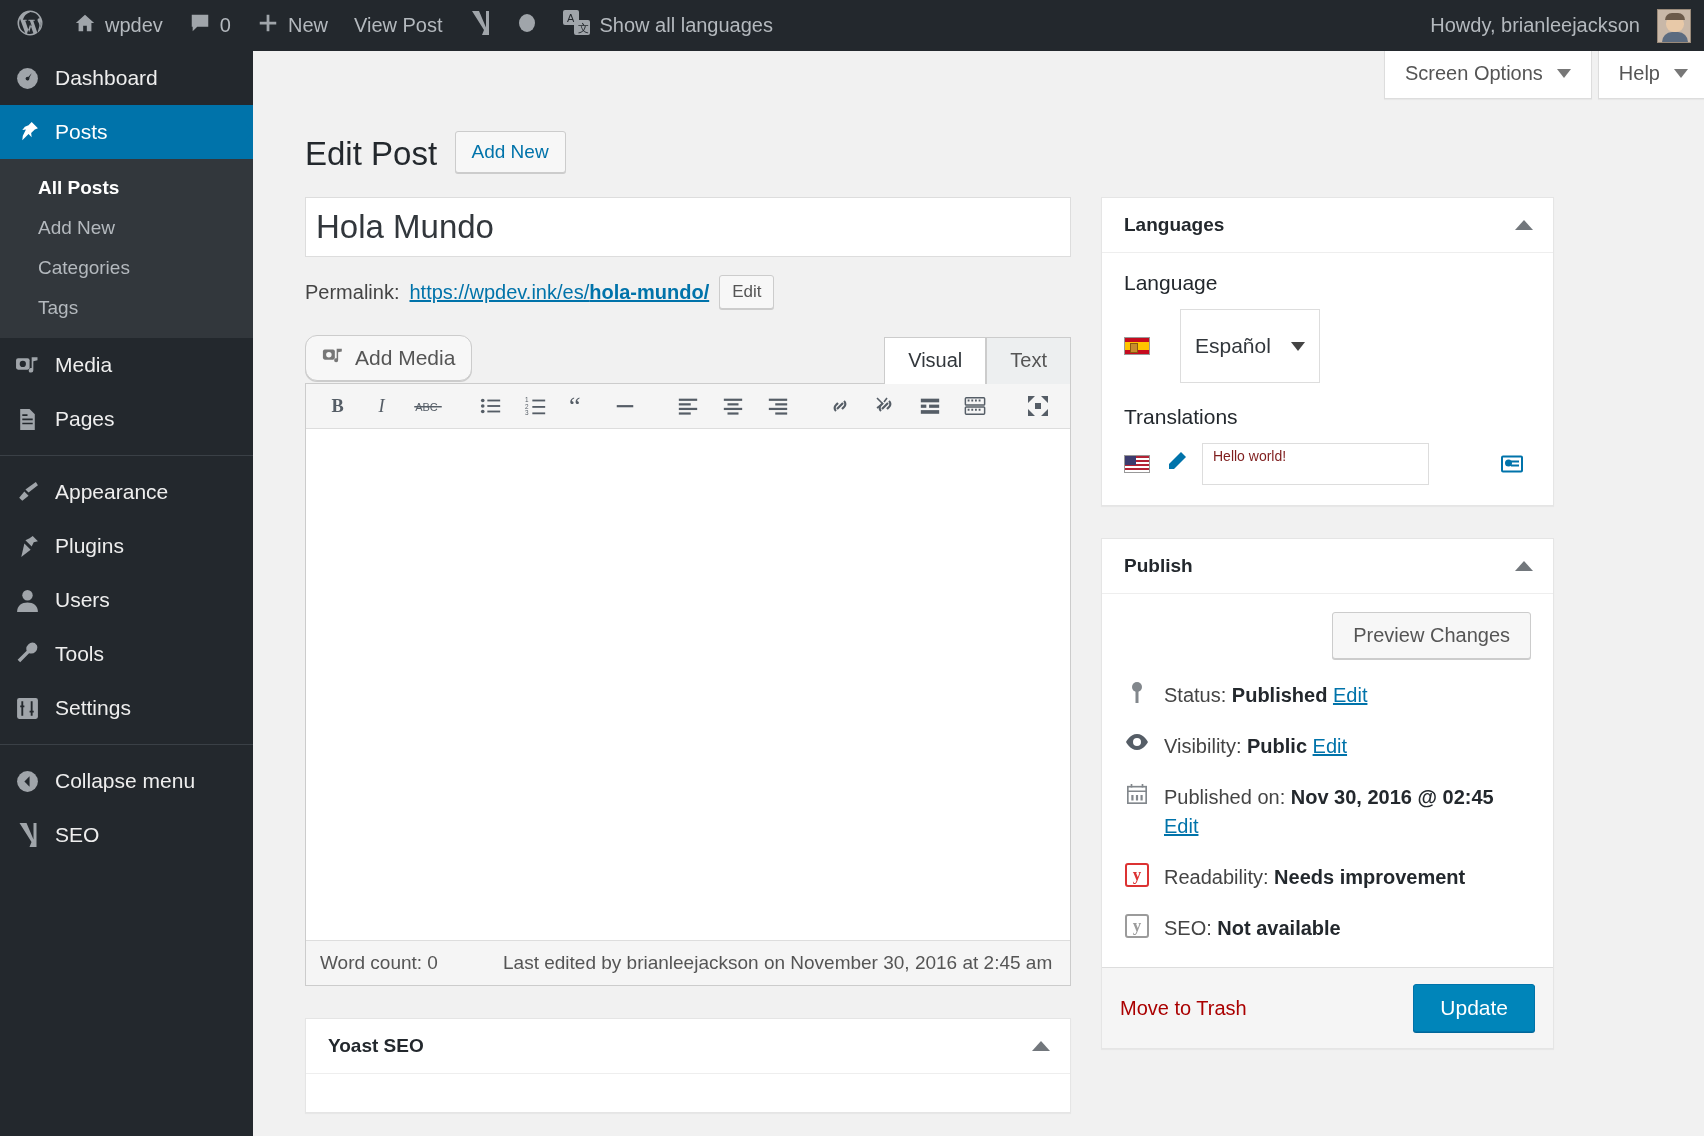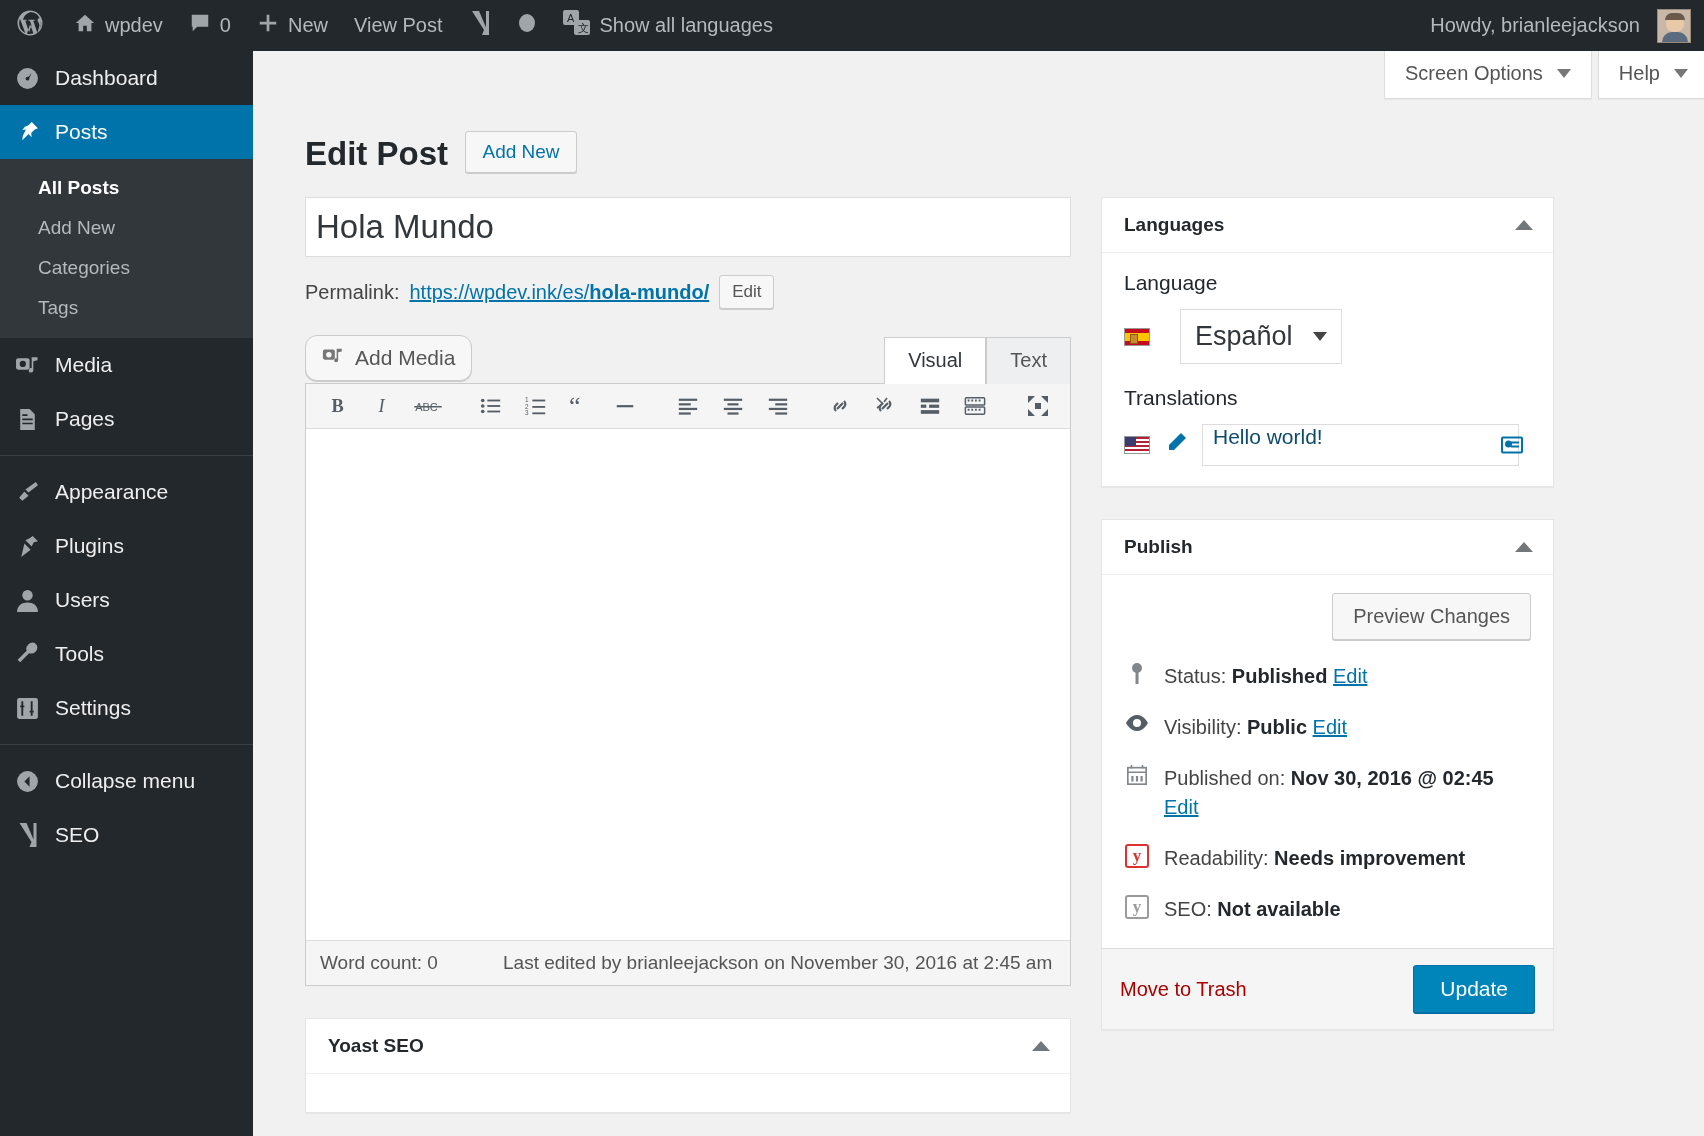--- a/index.html
+++ b/index.html
@@ -99,21 +99,21 @@
     font-size: 20px; color: #555;
     display: flex; align-items: center; gap: 14px;
     box-shadow: 0 1px 1px rgba(0,0,0,.04);
   }
   .caret-dn { width:0;height:0;border-left:7px solid transparent;
     border-right:7px solid transparent;border-top:9px solid #777; }
 
   .wrap { position: absolute; left: 37px; top: 75px; }
 
   h1.page-title {
-    font-size: 33px; font-weight: bold; color: #23282d;
+    font-size: 33px; font-weight: normal; color: #23282d;
     display: inline-block; vertical-align: middle;
     padding: 9px 0 4px 0;
   }
   .page-title-action {
     display: inline-block; vertical-align: middle;
     margin-left: 13px;
     background: #f7f7f7; border: 1px solid #ccc; border-radius: 3px;
     padding: 9px 16px; font-size: 19px; color: #0073aa;
     text-decoration: none;
     box-shadow: 0 1px 0 #ccc;
@@ -211,32 +211,32 @@
   .field-label { font-size: 21px; color: #23282d; margin-bottom: 14px; }
   .lang-row { display: flex; align-items: center; gap: 30px; margin-bottom: 22px; }
   .flag { width: 26px; height: 18px; border: 1px solid #999; position: relative; }
   .flag-es { background: linear-gradient(to bottom,#c60b1e 0 25%,#ffc400 25% 75%,#c60b1e 75% 100%); }
   .flag-es::after{content:"";position:absolute;left:5px;top:5px;width:6px;height:8px;
     background:#c88c2e;border:1px solid #8a5a10;}
   .flag-us { background: repeating-linear-gradient(to bottom,#b22234 0 2px,#fff 2px 4px); }
   .flag-us::before{content:"";position:absolute;left:0;top:0;width:11px;height:9px;background:#3c3b6e;}
   .select-box {
     border: 1px solid #ddd; background: #fff;
-    padding: 11px 14px; font-size: 27px; color: #32373c;
+    padding: 24px 14px; font-size: 21px; color: #32373c;
     display: inline-flex; align-items: center; gap: 20px;
     min-width: 120px;
   }
   .sel-caret { width:0;height:0;border-left:7px solid transparent;
     border-right:7px solid transparent;border-top:9px solid #444; }
   .trans-row { display: flex; align-items: center; gap: 14px; }
   .pencil-icon { color: #0073aa; }
   .trans-input {
     flex: 1 1 auto; border: 1px solid #ddd; background: #fff;
     height: 42px; padding: 0 34px 16px 10px;
-    font-size: 21px; color: #0c4a6e; outline: none;
+    font-size: 14px; color: #7f1d1d; outline: none;
     font-family: "Liberation Sans", sans-serif;
     position: relative;
   }
   .trans-wrap { position: relative; flex: 1 1 auto; }
   .trans-badge {
     position: absolute; right: 8px; top: 50%; transform: translateY(-50%);
     width: 22px; height: 17px; border: 2px solid #0073aa; border-radius: 2px;
   }
   .trans-badge::before{content:"";position:absolute;left:2px;top:2px;width:7px;height:7px;
     border-radius:50%;background:#0073aa;}

